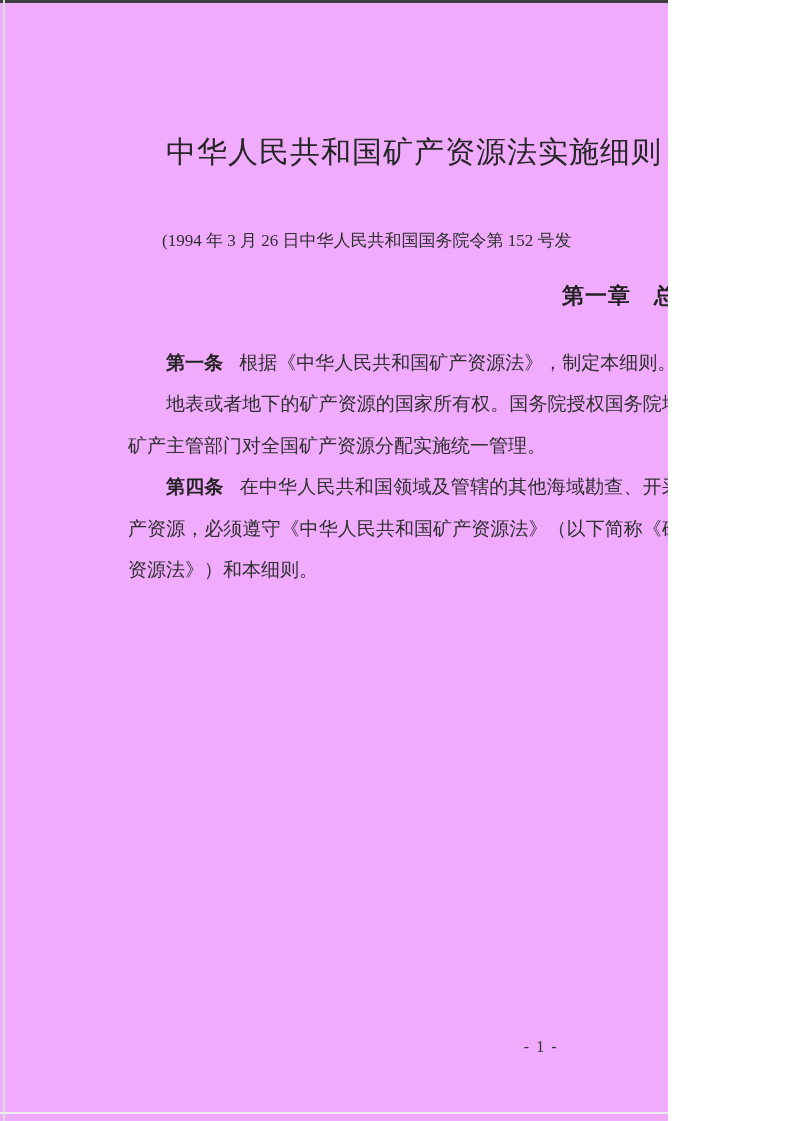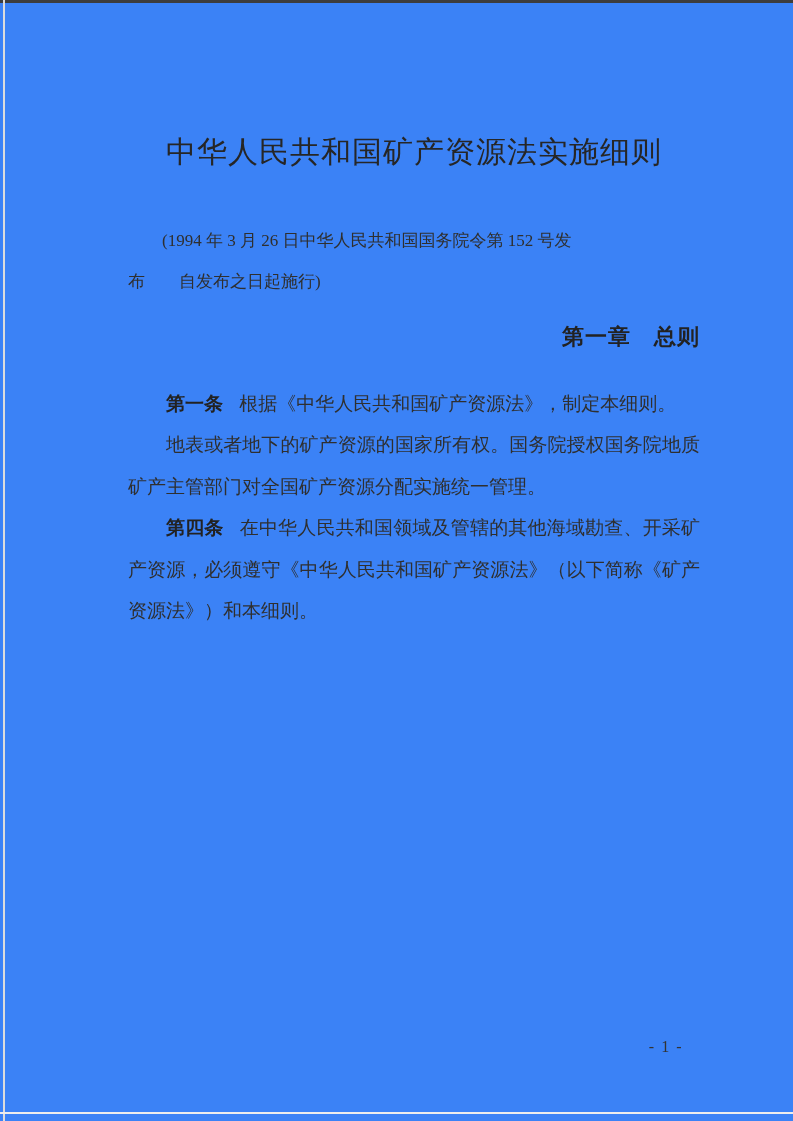--- a/index.html
+++ b/index.html
@@ -2,23 +2,23 @@
 <html><head>
 <meta charset="utf-8">
 <style>
   html, body {
     margin: 0;
     padding: 0;
     background: #ffffff;
   }
   .page {
     position: relative;
-    width: 793px;
+    width: 668px;
     height: 1121px;
-    background: #3b82f6;
+    background: #f0abfc;
     overflow: hidden;
     font-family: "Liberation Serif", serif;
     color: #2f2f2f;
   }
   
   .scan-top-edge {
     position: absolute;
     top: 0; left: 0;
     width: 100%; height: 3px;
     background: #3d3d3d;
@@ -105,21 +105,20 @@
 
   <div class="scan-top-edge"></div>
   <div class="scan-left-edge"></div>
   <div class="scan-bottom-edge"></div>
 
   <div class="content">
 
     <h1 class="doc-title">中华人民共和国矿产资源法实施细则</h1>
 
     <div class="subtitle-line first">(1994 年 3 月 26 日中华人民共和国国务院令第 152 号发</div>
-    <div class="subtitle-line">布　　自发布之日起施行)</div>
 
     <h2 class="chapter-heading">第一章　总则</h2>
 
     <div class="body-text">
 
       <p class="article">
         <span class="article-label">第一条</span><span>根据《中华人民共和国矿产资源法》，制定本细则。</span>
       </p>
 
 

